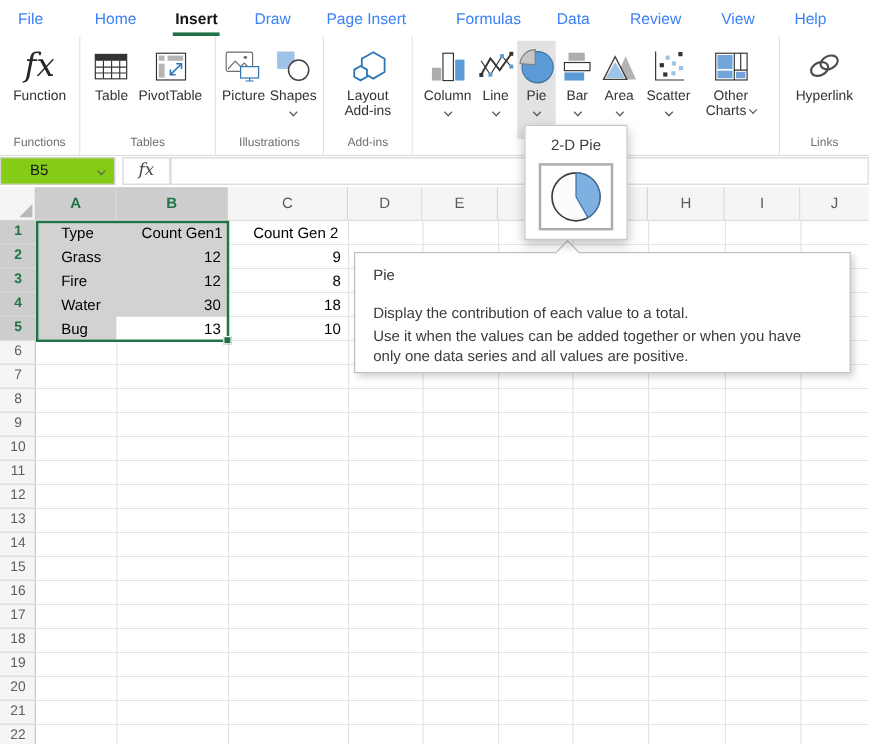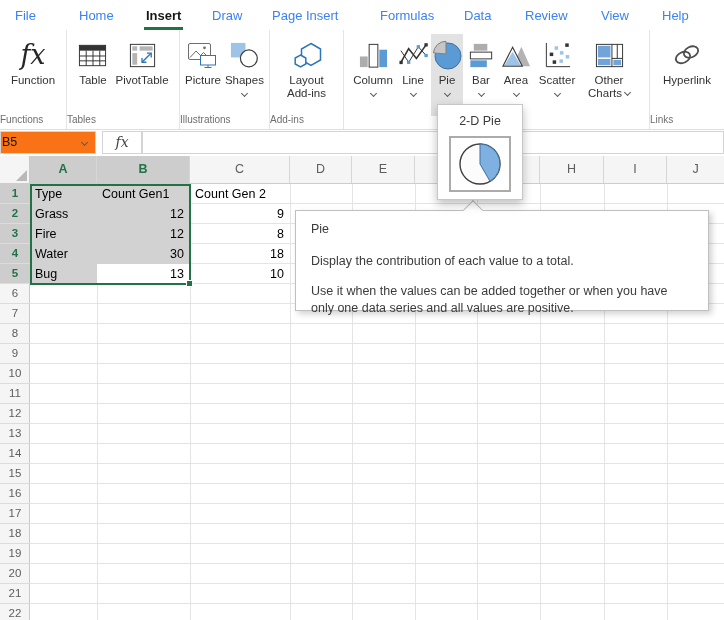--- a/index.html
+++ b/index.html
@@ -9,38 +9,38 @@
 
   
   .menubar { position:absolute; left:0; top:0; width:724px; height:30px; background:#fff; }
   .mtab { position:absolute; top:8px; font-size:13px; color:#3b82f6; cursor:default; white-space:nowrap; }
   .mtab.active { font-weight:bold; color:#161616; border-bottom:3px solid #217346; padding:0 2px 4px;text-align:center; }
 
   
   .ribbon { position:absolute; left:0; top:30px; width:724px; height:100px; background:#fff;
             border-bottom:1px solid #DEDEDE; }
   .rgroup { position:absolute; top:0; height:99px; border-right:1px solid #E4E4E4; }
-  .glabel { position:absolute; bottom:4px; left:0; width:100%; text-align:left;
+  .glabel { position:absolute; bottom:4px; left:0; width:100%; text-align:center;
             font-size:10px; color:#6e6e6e; white-space:nowrap; }
   .btnrow { display:flex; justify-content:center; align-items:flex-start; padding-top:4px; }
   .rbtn { display:flex; flex-direction:column; align-items:center; font-size:11.5px; color:#333;
           padding:2px 1px; }
   .rbtn.hl { background:#E2E2E2; height:82px; }
   .iconwrap { height:38px; display:flex; align-items:center; justify-content:center; }
   .blbl { text-align:center; line-height:13px; white-space:nowrap; }
   .blbl.wrap { white-space:normal; width:52px; }
   .chv { display:inline-block; width:5px; height:5px; border-right:1.3px solid #5a5a5a;
          border-bottom:1.3px solid #5a5a5a; transform:rotate(45deg); margin-top:4px; }
   .chv.inline { margin:0 0 2px 3px; }
   .fxglyph { font-family:"DejaVu Serif",serif; font-style:italic; font-size:27px; color:#262626; line-height:30px; }
 
   
   .fbar { position:absolute; left:0; top:130px; width:724px; height:26px; background:#fff; }
   .namebox { position:absolute; left:0; top:1px; width:96px; height:23px; border:1px solid #D4D4D4;
-             background:#f97316; font-size:12.5px; line-height:21px; padding-left:1px; color:#161616; }
+             background:#84cc16; font-size:12.5px; line-height:21px; padding-left:24px; color:#161616; }
   .namebox .chv { position:absolute; right:8px; top:8px; margin:0; }
   .fxbox { position:absolute; left:102px; top:1px; width:40px; height:23px; border:1px solid #D4D4D4;
            background:#fff; text-align:center; }
   .fxbox span { font-family:"DejaVu Serif",serif; font-style:italic; font-size:14px; color:#444; line-height:21px; }
   .ffield { position:absolute; left:142px; top:1px; width:582px; height:23px; border:1px solid #D4D4D4;
             background:#fff; font-size:12.5px; line-height:21px; padding-left:6px; }
 
   
   .sheet { position:absolute; left:0; top:156px; width:724px; height:464px; background:#fff; }
   .chrow { position:absolute; left:0; top:0; height:28px; width:724px; background:#F5F5F5;
@@ -58,40 +58,40 @@
   .rh { width:30px; height:20px; font-size:11.5px; color:#5d5d5d; text-align:center; line-height:19px;
         border-bottom:1px solid #DCDCDC; }
   .rh.sel { background:#CDCDCD; color:#217346; font-weight:bold; }
 
   .gridbody { position:absolute; left:30px; top:28px; width:694px; height:436px; background:#fff;
               background-image:repeating-linear-gradient(to bottom,#fff 0px,#fff 19px,#E4E4E4 19px,#E4E4E4 20px); }
   .vline { position:absolute; top:0; width:1px; height:436px; background:#E4E4E4; }
   .selfill { position:absolute; left:0; top:0; width:160px; height:100px; background:#D2D2D2; }
   .activecell { position:absolute; left:67px; top:80px; width:92px; height:19px; background:#fff; }
   .cell { position:absolute; height:20px; line-height:20px; font-size:12.5px; color:#000; overflow:hidden; }
-  .cell.txt { padding-left:5px; text-align:left; }
+  .cell.txt { padding-left:21px; text-align:left; }
   .cell.num { padding-right:5px; text-align:right; }
   .selborder { position:absolute; left:0; top:0; width:161px; height:101px; border:2px solid #217346; }
   .fillhandle { position:absolute; left:156px; top:96px; width:7px; height:7px; background:#217346; border:1px solid #fff; }
 
   
   .dropdown { position:absolute; left:437px; top:104px; width:86px; height:96px; background:#fff;
               border:1px solid #C6C6C6; box-shadow:0 4px 9px rgba(0,0,0,0.25); z-index:30; }
   .ddtitle { text-align:center; font-size:12.5px; color:#3b3b3b; margin-top:9px; }
   .ddicon { margin:8px auto 0; width:62px; height:56px; border:2px solid #ABABAB; background:#fff;
             display:flex; align-items:center; justify-content:center; }
 
   
   .tooltip { position:absolute; left:295px; top:210px; width:414px; height:101px; background:#fff;
              border:1px solid #BFBFBF; box-shadow:3px 3px 6px rgba(0,0,0,0.18); z-index:20;
              padding:11px 15px; font-size:12.5px; color:#3b3b3b; }
   .ttarrow { position:absolute; left:170px; top:-8px; width:14px; height:14px; background:#fff;
              border-left:1px solid #BFBFBF; border-top:1px solid #BFBFBF; transform:rotate(45deg); }
   .tttitle { margin-bottom:17px; }
-  .ttline1 { margin-bottom:14px; line-height:16px; }
+  .ttline1 { margin-bottom:3px; line-height:16px; }
   .ttline2 { line-height:17px; }
 </style>
 </head>
 <body>
 
 <div class="app">
 
   <div class="menubar">
     <span class="mtab" style="left:15px">File</span>
     <span class="mtab" style="left:79px">Home</span>

